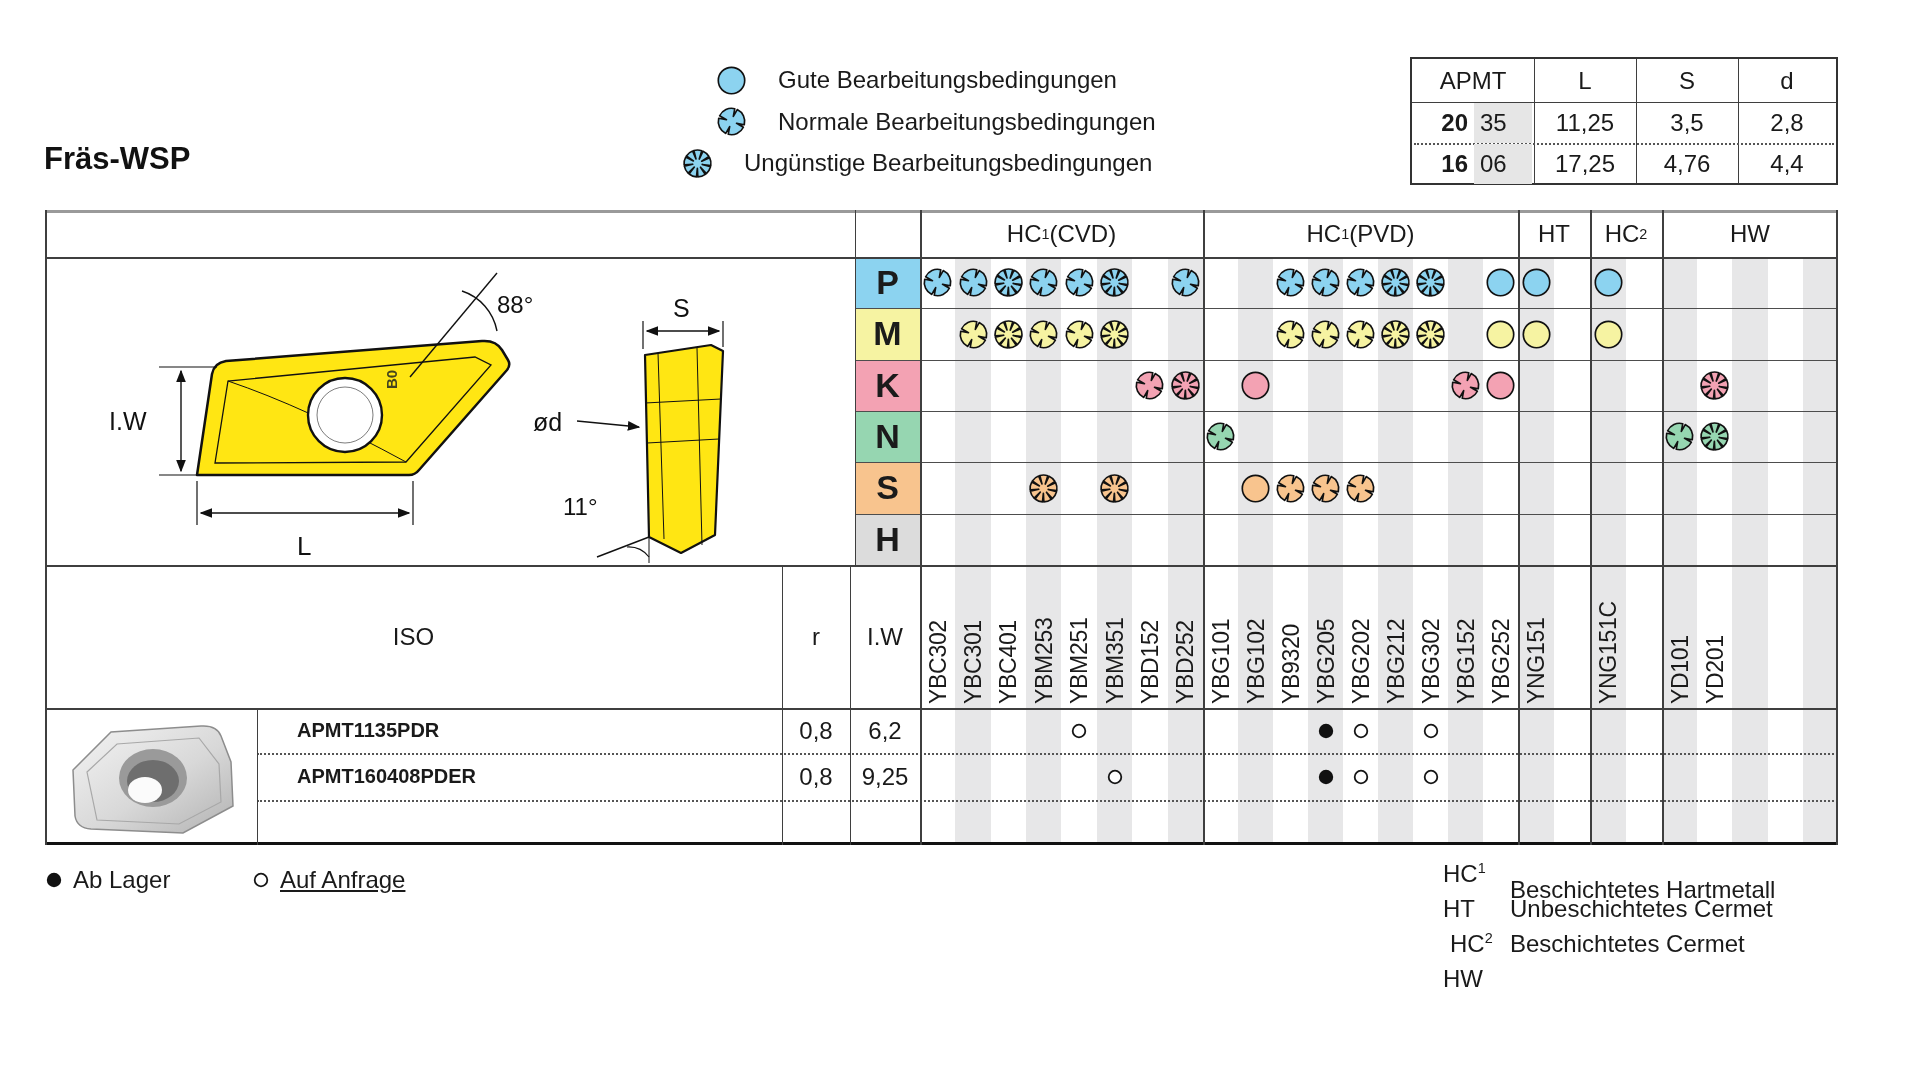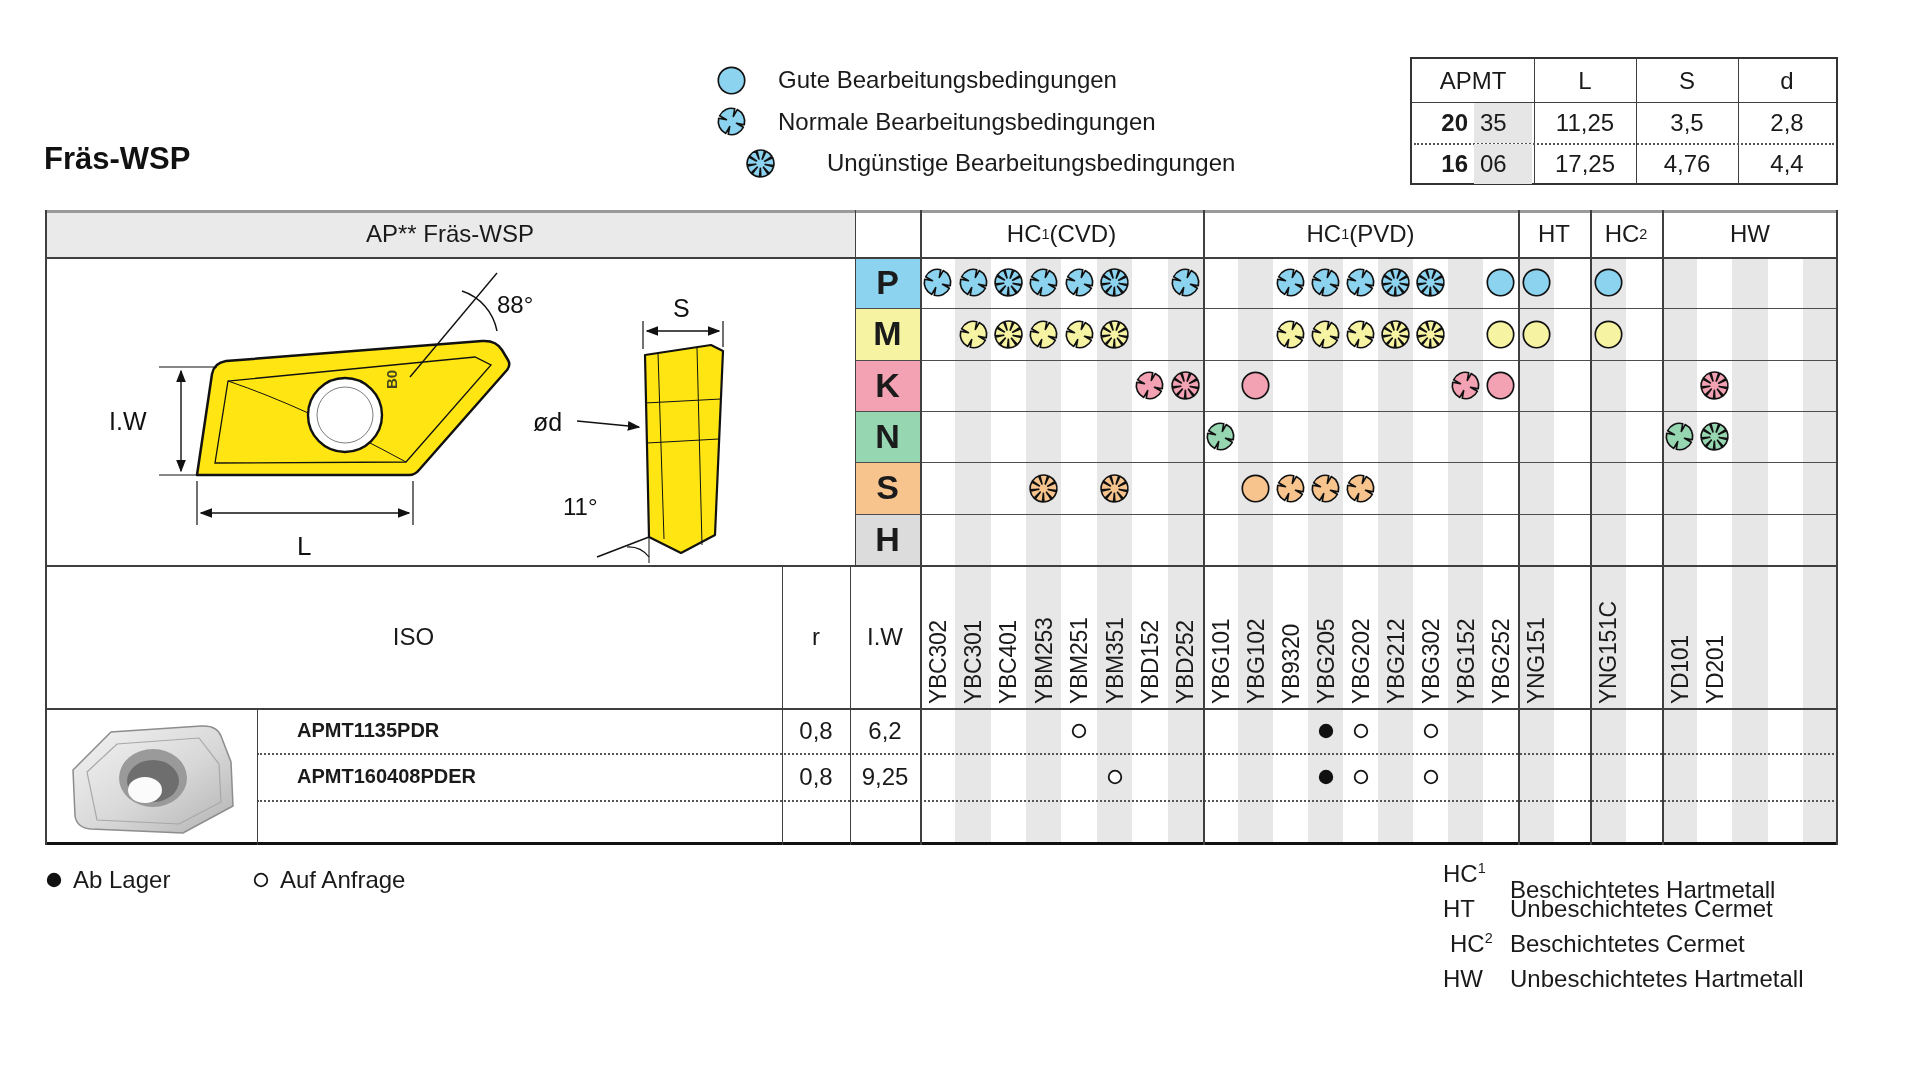--- a/index.html
+++ b/index.html
@@ -31,21 +31,21 @@
           <path d="M 6.11 2.23 L 14.41 6.96 A 16 16 0 0 1 -3.96 15.50 L -2.23 6.11 L -6.96 14.41 A 16 16 0 0 1 -15.50 -3.96 L -6.11 -2.23 L -14.41 -6.96 A 16 16 0 0 1 3.96 -15.50 L 2.23 -6.11 L 6.96 -14.41 A 16 16 0 0 1 15.50 3.96 L 6.11 2.23 Z" fill="#8cd3f0" stroke="#111" stroke-width="2" stroke-linejoin="round"></path>
         </svg>
       <span class="legend-label" style="margin-left:30px;">Normale Bearbeitungsbedingungen</span>
       </div>
       <div class="abs rowflex" style="left:715px;top:63px;height:34px;">
       <svg width="33" height="33" viewBox="-20 -20 40 40">
           <circle r="16" fill="#8cd3f0" stroke="#111" stroke-width="2"></circle>
         </svg>
       <span class="legend-label" style="margin-left:30px;">Gute Bearbeitungsbedingungen</span>
       </div>
-      <div class="abs rowflex" style="left:744px;top:146px;height:34px;gap:20px;">
+      <div class="abs rowflex" style="left:681px;top:146px;height:34px;">
       <svg width="33" height="33" viewBox="-20 -20 40 40">
           <path d="M 5.68 1.15 L 15.79 4.03 A 16.3 16.3 0 0 1 10.78 12.23 L 3.61 4.54 L 9.51 13.24 A 16.3 16.3 0 0 1 0.40 16.30 L -0.15 5.80 L -1.23 16.25 A 16.3 16.3 0 0 1 -10.17 12.74 L -3.84 4.35 L -11.39 11.66 A 16.3 16.3 0 0 1 -15.98 3.22 L -5.74 0.86 L -16.22 1.61 A 16.3 16.3 0 0 1 -14.31 -7.80 L -4.95 -3.03 L -13.46 -9.19 A 16.3 16.3 0 0 1 -5.95 -15.18 L -1.84 -5.50 L -4.40 -15.69 A 16.3 16.3 0 0 1 5.20 -15.45 L 2.12 -5.40 L 6.71 -14.85 A 16.3 16.3 0 0 1 13.91 -8.49 L 5.10 -2.77 L 14.69 -7.06 A 16.3 16.3 0 0 1 16.12 2.44 L 5.68 1.15 Z" fill="#8cd3f0" stroke="#111" stroke-width="2" stroke-linejoin="round"></path>
         </svg>
       <span class="legend-label" style="margin-left:30px;">Ungünstige Bearbeitungsbedingungen</span>
       </div>
     </div>
   <div class="abs" id="dim-table" style="left: 1410px; top: 57px; width: 428px; height: 128px; border: 2px solid rgb(51, 51, 51); box-sizing: border-box;">
       <div class="abs cellc t24" style="left:0px;top:0;width:122px;height:43px;">APMT</div>
       <div class="abs cellc t24" style="left:122px;top:0;width:102px;height:43px;">L</div>
       <div class="abs cellc t24" style="left:224px;top:0;width:102px;height:43px;">S</div>
@@ -75,23 +75,20 @@
       <div class="abs gray-stripe" style="left:1122.6px;top:47px;width:35.4px;height:588px;"></div>
       <div class="abs gray-stripe" style="left:1193.0px;top:47px;width:35.0px;height:588px;"></div>
       <div class="abs gray-stripe" style="left:1263.0px;top:47px;width:35.0px;height:588px;"></div>
       <div class="abs gray-stripe" style="left:1333.0px;top:47px;width:35.0px;height:588px;"></div>
       <div class="abs gray-stripe" style="left:1403.0px;top:47px;width:35.0px;height:588px;"></div>
       <div class="abs gray-stripe" style="left:1473.0px;top:47px;width:36.0px;height:588px;"></div>
       <div class="abs gray-stripe" style="left:1545.0px;top:47px;width:36.0px;height:588px;"></div>
       <div class="abs gray-stripe" style="left:1617.0px;top:47px;width:35.2px;height:588px;"></div>
       <div class="abs gray-stripe" style="left:1687.4px;top:47px;width:35.2px;height:588px;"></div>
       <div class="abs gray-stripe" style="left:1757.8px;top:47px;width:35.2px;height:588px;"></div>
-      <div class="abs" style="left:0;top:0;width:810px;height:47px;background:#eaeaea;">
-     <div class="cellc t24" style="width:100%;height:100%;">AP** Fräs-WSP</div>
-      </div>
       <div class="abs cellc t24" style="left:875px;top:0;width:283px;height:47px;">HC<sup>1</sup> (CVD)</div>
       <div class="abs cellc t24" style="left:1158px;top:0;width:315px;height:47px;">HC<sup>1</sup> (PVD)</div>
       <div class="abs cellc t24" style="left:1473px;top:0;width:72px;height:47px;">HT</div>
       <div class="abs cellc t24" style="left:1545px;top:0;width:72px;height:47px;">HC<sup>2</sup></div>
       <div class="abs cellc t24" style="left:1617px;top:0;width:176px;height:47px;">HW</div>
       <div class="abs badge" style="left:810px;top:47.0px;width:65px;height:51.3px;background:#8cd3f0;">P</div>
       <div class="abs" style="left:876.2px;top:56.2px;width:33px;height:33px;"><svg width="33" height="33" viewBox="-20 -20 40 40">
           <path d="M 6.11 2.23 L 14.41 6.96 A 16 16 0 0 1 -3.96 15.50 L -2.23 6.11 L -6.96 14.41 A 16 16 0 0 1 -15.50 -3.96 L -6.11 -2.23 L -14.41 -6.96 A 16 16 0 0 1 3.96 -15.50 L 2.23 -6.11 L 6.96 -14.41 A 16 16 0 0 1 15.50 3.96 L 6.11 2.23 Z" fill="#8cd3f0" stroke="#111" stroke-width="2" stroke-linejoin="round"></path>
         </svg></div>
       <div class="abs" style="left:911.6px;top:56.2px;width:33px;height:33px;"><svg width="33" height="33" viewBox="-20 -20 40 40">
@@ -356,30 +353,29 @@
 <ellipse cx="92" cy="78" rx="17" ry="13" fill="#fbfbfb"></ellipse>
 </svg>
     </div>
   <div class="abs" id="stock-legend" style="left: 45px; top: 862px; width: 500px; height: 36px;">
       <div class="abs rowflex" style="left:0px;top:0;height:36px;">
       <svg width="18" height="18" viewBox="-10 -10 20 20">
           <circle r="8" fill="#111"></circle>
         </svg>
         <span class="legend-label" style="margin-left:10px;">Ab Lager</span>
       </div>
-      <div class="abs rowflex" style="left:207px;top:0;height:36px;">
+      <div class="abs rowflex" style="left:207px;top:0;height:36px;text-decoration:underline;">
       <svg width="18" height="18" viewBox="-10 -10 20 20">
           <circle r="7" fill="#fff" stroke="#161616" stroke-width="2"></circle>
         </svg>
         <span class="legend-label" style="margin-left:10px;">Auf Anfrage</span>
       </div>
     </div>
   <div class="abs" id="material-legend" style="left: 1443px; top: 860px; width: 470px; height: 150px;">
       <div class="abs legend-label" style="left:0;top:0px;width:60px;">HC<sup>1</sup></div>
       <div class="abs legend-label" style="left:67px;top:16px;">Beschichtetes Hartmetall</div>
       <div class="abs legend-label" style="left:0;top:35px;width:60px;">HT</div>
       <div class="abs legend-label" style="left:67px;top:35px;">Unbeschichtetes Cermet</div>
       <div class="abs legend-label" style="left:7px;top:70px;width:60px;">HC<sup>2</sup></div>
       <div class="abs legend-label" style="left:67px;top:70px;">Beschichtetes Cermet</div>
       <div class="abs legend-label" style="left:0;top:105px;width:60px;">HW</div>
-      <div class="abs legend-label" style="left:67px;top:105px;">Unbeschichtetes Hartmetall</div>
     </div>
 </div>
 
 </body></html>

